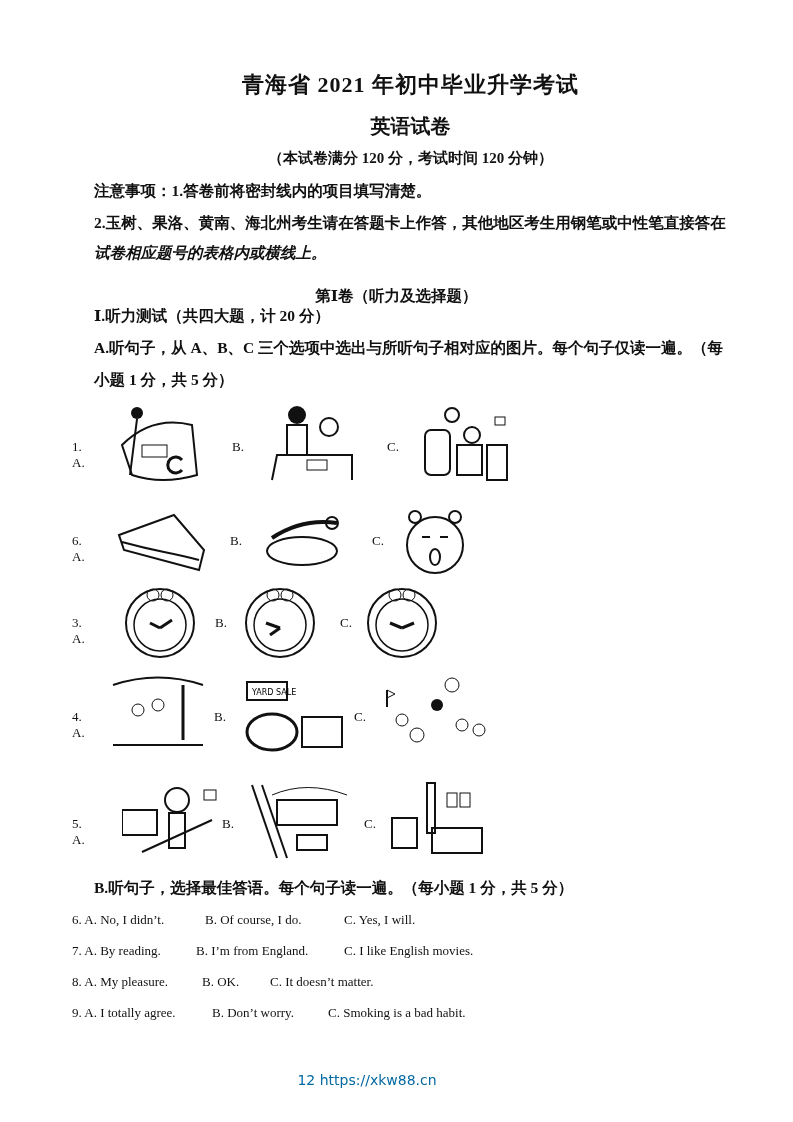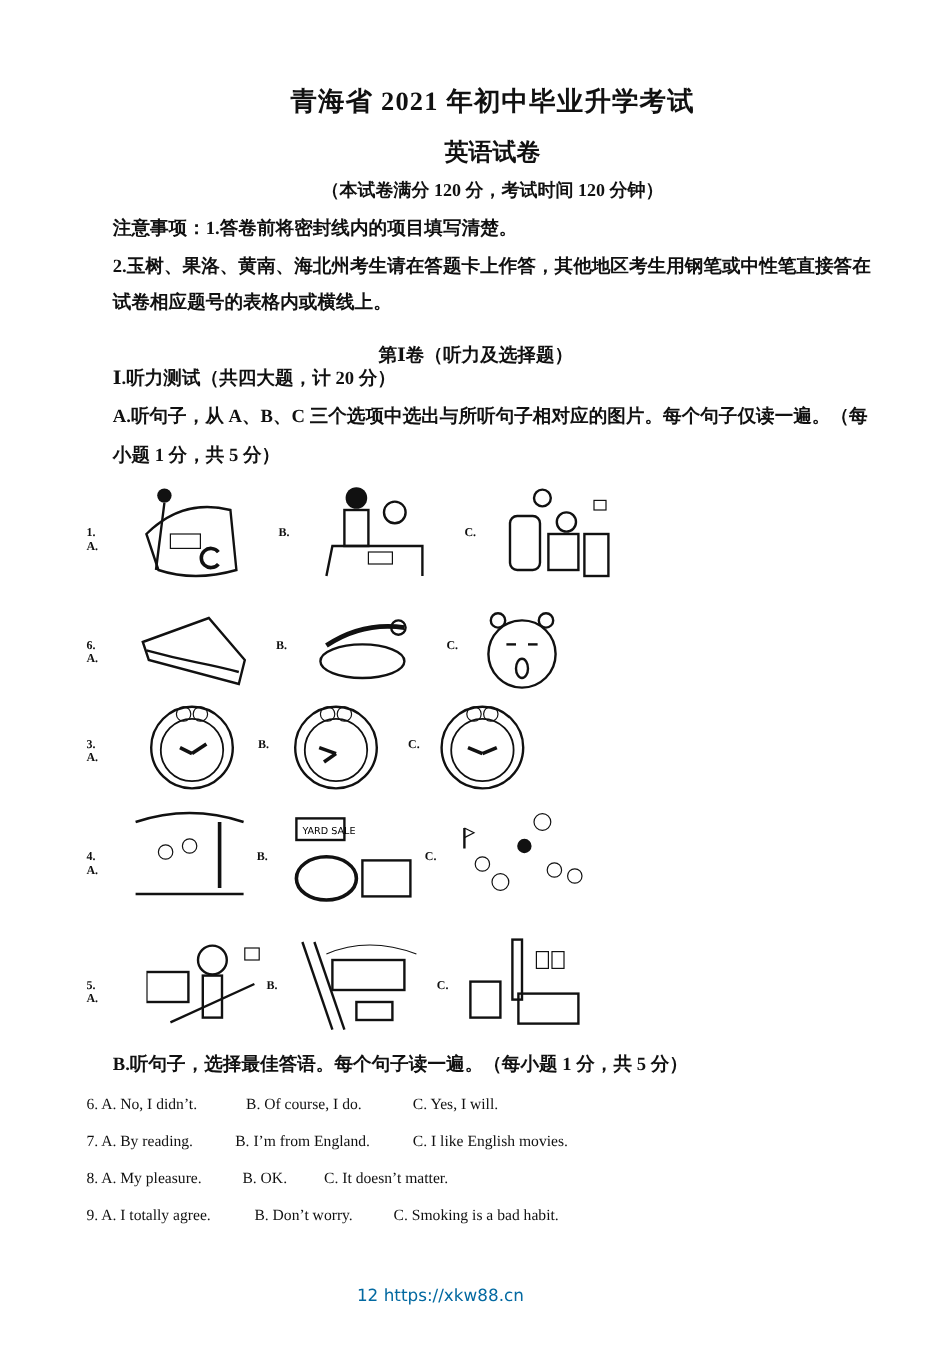--- a/index.html
+++ b/index.html
@@ -6,37 +6,37 @@
   body { width: 793px; height: 1122px; position: relative; overflow: hidden;
          font-family: "Liberation Serif", "DejaVu Serif", serif; color: #111; }
   .abs { position: absolute; }
   .title { left: 14px; width: 793px; text-align: center; font-weight: bold; }
   .t1 { top: 70px; font-size: 22px; letter-spacing: 1px; }
   .t2 { top: 113px; font-size: 20px; }
   .t3 { top: 149px; font-size: 15px; font-weight: bold; }
   .para { left: 72px; font-size: 15.5px; font-weight: bold; line-height: 20px; margin-left: 22px; }
   .sec-center { left: 0; width: 793px; text-align: center; font-size: 15.5px; font-weight: bold; margin-top: 11px; }
   .row { left: 72px; height: 80px; }
-  .opt-label { position: absolute; font-size: 10px; font-weight: bold; }
+  .opt-label { position: absolute; font-size: 13px; font-weight: normal; }
   .pic { position: absolute; }
   .bq { left: 72px; font-size: 13px; }
   .bq span { position: absolute; white-space: nowrap; }
   .footer { left: 0; width: 734px; text-align: center; top: 1072px;
             font-family: "DejaVu Sans", sans-serif; font-size: 14px; color: #0369a1; }
 </style>
 </head>
 <body>
 
 <div class="abs title t1">青海省 2021 年初中毕业升学考试</div>
 <div class="abs title t2">英语试卷</div>
 <div class="abs title t3">（本试卷满分 120 分，考试时间 120 分钟）</div>
 
 <div class="abs para" style="top:181px;">注意事项：1.答卷前将密封线内的项目填写清楚。</div>
 <div class="abs para" style="top:213px;">2.玉树、果洛、黄南、海北州考生请在答题卡上作答，其他地区考生用钢笔或中性笔直接答在</div>
-<div class="abs para" style="top:243px;">试卷相应题号的表格内或横线上。</div>
+<div class="abs para" style="top:243px;font-style:italic;">试卷相应题号的表格内或横线上。</div>
 
 <div class="abs sec-center" style="top:275px;">第Ⅰ卷（听力及选择题）</div>
 <div class="abs para" style="top:306px;">Ⅰ.听力测试（共四大题，计 20 分）</div>
 <div class="abs para" style="top:338px;">A.听句子，从 A、B、C 三个选项中选出与所听句子相对应的图片。每个句子仅读一遍。（每</div>
 <div class="abs para" style="top:370px;">小题 1 分，共 5 分）</div>
 
 <div class="abs row" style="top:405px;">
   <span class="opt-label" style="left:0;top:34px;">1. A.</span>
   <svg class="pic" style="left:40px;top:0" width="88" height="78">
     <path d="M10 40 Q40 10 80 20 L85 70 Q50 80 20 70 Z" fill="none" stroke="#111" stroke-width="2"></path>

